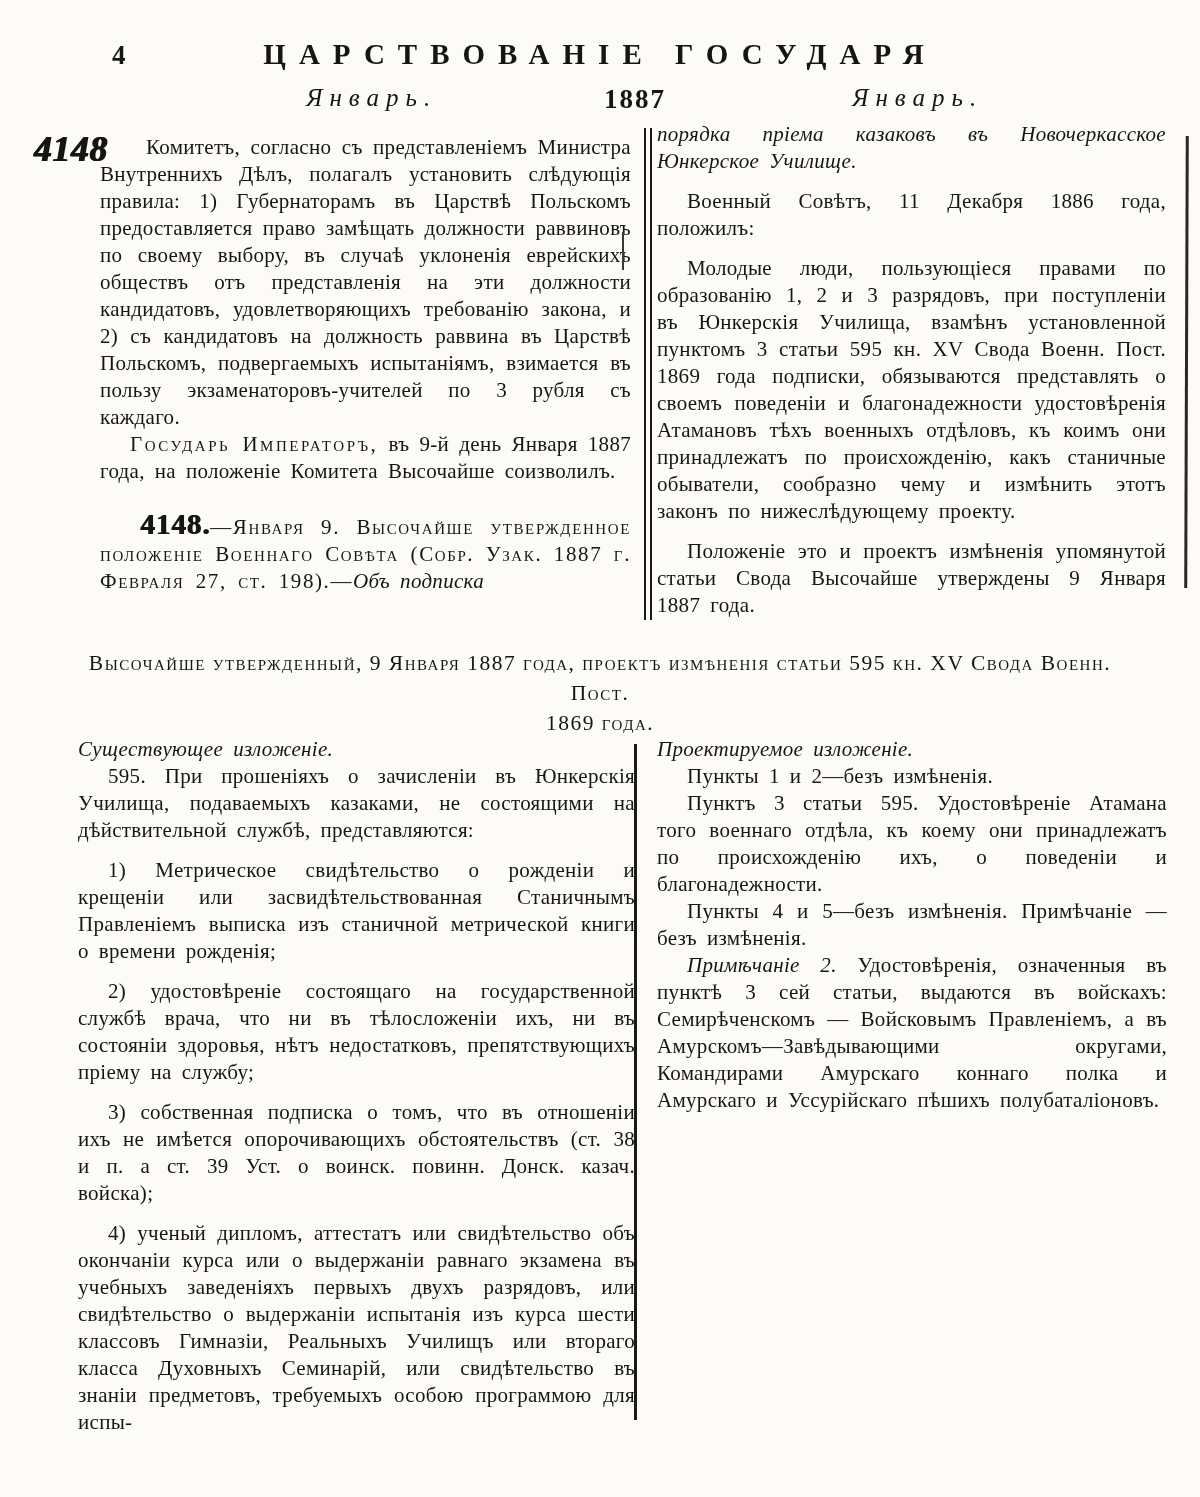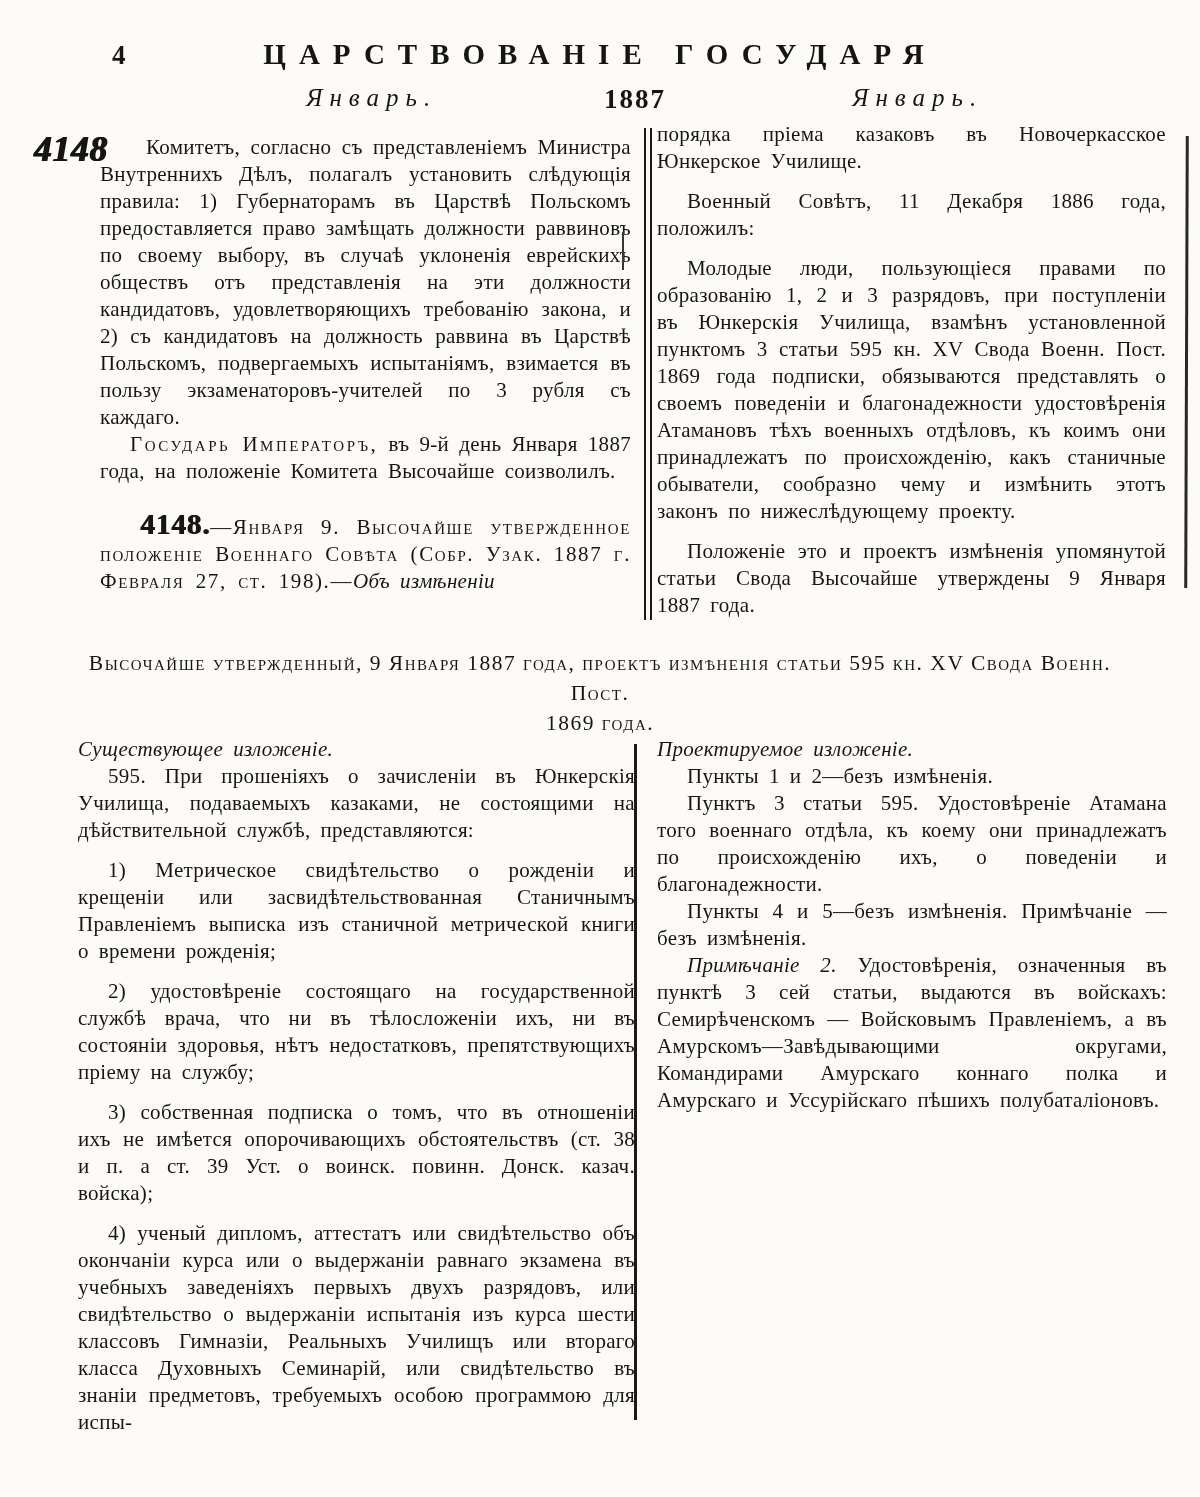--- a/index.html
+++ b/index.html
@@ -57,21 +57,21 @@
   }
   .entry-num{
     font-size:29px;font-weight:bold;
     letter-spacing:1px;
     text-shadow:0.9px 0 0 currentColor;
   }
   .sc{font-variant:small-caps;letter-spacing:1.6px;}
   .sc-lead{font-variant:small-caps;letter-spacing:2.5px;}
   .ital{font-style:italic;}
   .col-title-italic{
-    font-size:22px;line-height:29px;
+    font-style:italic;font-size:22px;line-height:29px;
     text-align:justify;word-spacing:5px;letter-spacing:0.5px;margin:0;
   }
   
   .divider-double{
     position:absolute;left:644px;top:128px;height:492px;width:4px;
     border-left:2.5px solid #1b1a18;border-right:2.5px solid #1b1a18;
   }
   .divider-single{
     position:absolute;left:634px;top:744px;height:676px;width:0;
     border-left:3px solid #1b1a18;
@@ -111,21 +111,21 @@
     <span class="month left">Январь.</span>
     <span class="year">1887</span>
     <span class="month right">Январь.</span>
   </div>
 
   <div class="margin-number">4148</div>
 
   <div class="col top-left">
     <p class="indent-lg">Комитетъ, согласно съ представленіемъ Министра Внутреннихъ Дѣлъ, полагалъ установить слѣдующія правила: 1) Губернаторамъ въ Царствѣ Польскомъ предоставляется право замѣщать должности раввиновъ по своему выбору, въ случаѣ уклоненія еврейскихъ обществъ отъ представленія на эти должности кандидатовъ, удовлетворяющихъ требованію закона, и 2) съ кандидатовъ на должность раввина въ Царствѣ Польскомъ, подвергаемыхъ испытаніямъ, взимается въ пользу экзаменаторовъ-учителей по 3 рубля съ каждаго.</p>
     <p class="indent"><span class="sc-lead">Государь Императоръ,</span><span> въ 9-й день Января 1887 года, на положеніе Комитета Высочайше соизволилъ.</span></p>
-    <p class="gap-top-lg" style="text-indent:40px;"><span class="entry-num">4148.</span><span class="sc">—Января 9. Высочайше утвержденное положеніе Военнаго Совѣта (Собр. Узак. 1887 г. Февраля 27, ст. 198).—</span><span class="ital">Объ измѣненіи</span></p>
+    <p class="gap-top-lg" style="text-indent:40px;"><span class="entry-num">4148.</span><span class="sc">—Января 9. Высочайше утвержденное положеніе Военнаго Совѣта (Собр. Узак. 1887 г. Февраля 27, ст. 198).—</span><span class="ital">Объ подписка</span></p>
   </div>
 
   <div class="divider-double"></div>
 
   <div class="col top-right">
     <p class="col-title-italic">порядка пріема казаковъ въ Новочеркасское Юнкерское Училище.</p>
     <p class="indent gap-top">Военный Совѣтъ, 11 Декабря 1886 года, положилъ:</p>
     <p class="indent gap-top">Молодые люди, пользующіеся правами по образованію 1, 2 и 3 разрядовъ, при поступленіи въ Юнкерскія Училища, взамѣнъ установленной пунктомъ 3 статьи 595 кн. XV Свода Военн. Пост. 1869 года подписки, обязываются представлять о своемъ поведеніи и благонадежности удостовѣренія Атамановъ тѣхъ военныхъ отдѣловъ, къ коимъ они принадлежатъ по происхожденію, какъ станичные обыватели, сообразно чему и измѣнить этотъ законъ по нижеслѣдующему проекту.</p>
     <p class="indent gap-top">Положеніе это и проектъ измѣненія упомянутой статьи Свода Высочайше утверждены 9 Января 1887 года.</p>
   </div>

